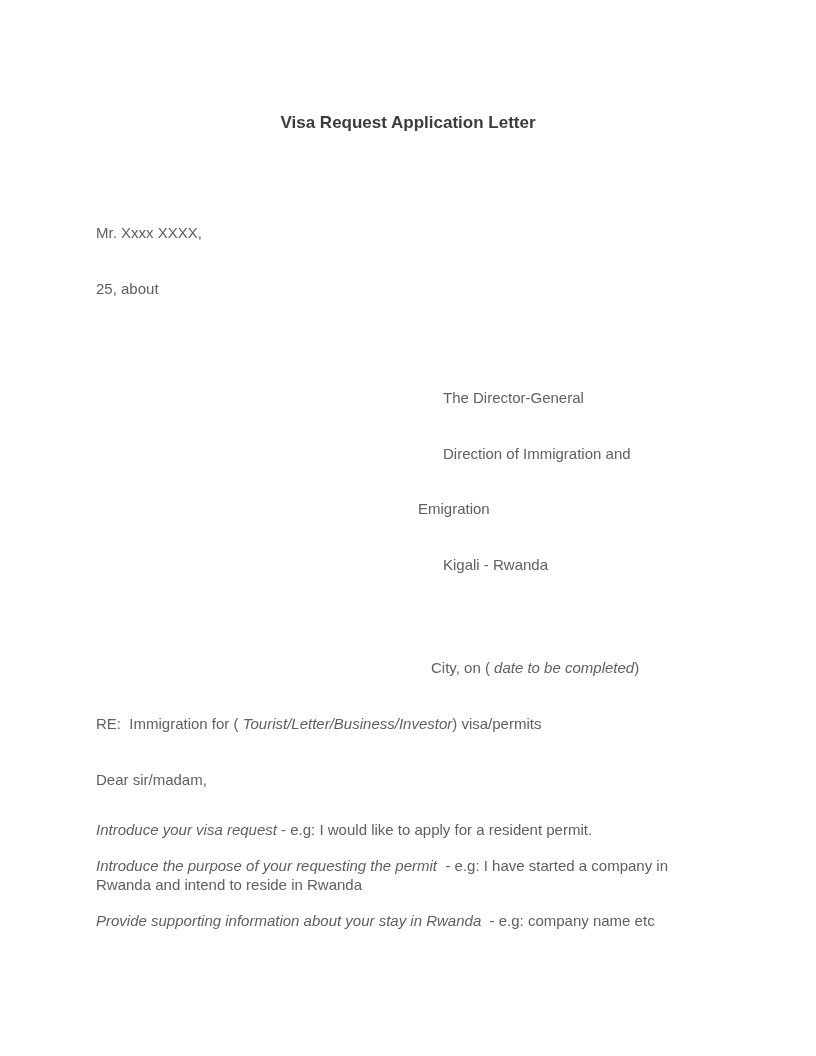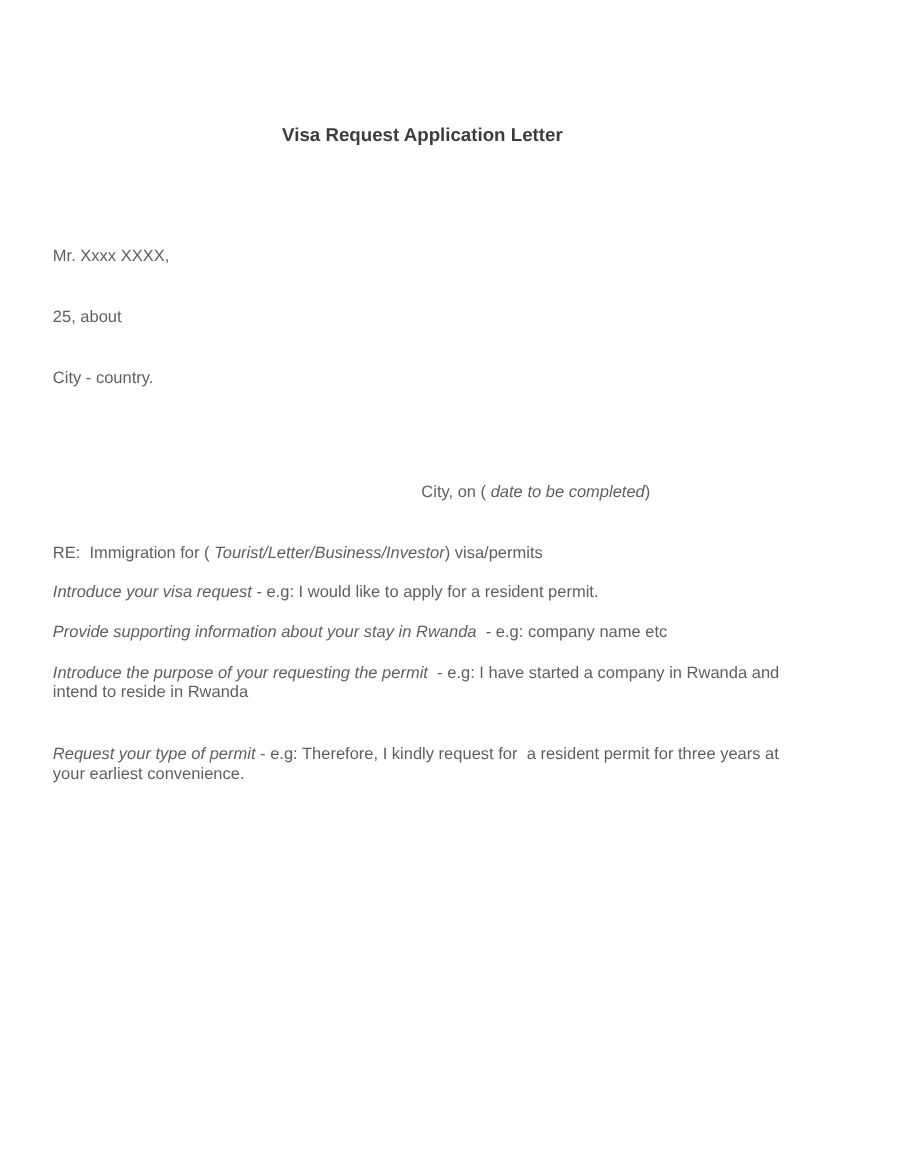--- a/index.html
+++ b/index.html
@@ -7,21 +7,21 @@
     margin: 0;
     padding: 0;
     background: #ffffff;
   }
   .page {
     position: relative;
     width: 816px;
     height: 960px;
     background: #ffffff;
     box-sizing: border-box;
-    padding: 113px 96px 0 48px;
+    padding: 113px 96px 0 96px;
     font-family: "Liberation Sans", sans-serif;
     font-size: 15px;
     line-height: 18.5px;
     color: #5f5f5f;
     overflow: hidden;
   }
   .page * { white-space: pre-wrap; }
   .title {
     margin: 0;
     font-size: 17px;
@@ -31,46 +31,52 @@
     color: #3c3c3c;
   }
   .sender { margin-top: 54px; }
   .recipient { margin-top: 17px; }
   .indent-a { padding-left: 347px; }
   .indent-b { padding-left: 322px; }
   .date-line { margin-top: 48px; padding-left: 335px; }
   .subject { margin-top: 37px; }
   .salutation { margin-top: 38px; }
   .para { margin: 0; }
-  .p1 { margin-top: 17px; }
+  .p1 { margin-top: 31px; }
   .p2 { margin-top: 18px; }
   .p3 { margin-top: 18px; }
   .p4 { margin-top: 37px; }
   .italic { font-style: italic; }
 </style>
 </head>
 <body>
 
 <div class="page">
 
   <h1 class="title">Visa Request Application Letter</h1>
 
   <div class="sender">
     <div>Mr. Xxxx XXXX,</div>
     <div>25, about</div>
-    <div>City - country.</div>
   </div>
 
+  <div class="recipient">
+    <div class="indent-a">The Director-General</div>
+    <div class="indent-a">Direction of Immigration and</div>
+    <div class="indent-b">Emigration</div>
+    <div class="indent-a">Kigali - Rwanda</div>
+  </div>
 
   <div class="date-line"><span>City, on ( </span><span class="italic">date to be completed</span><span>)</span></div>
 
   <div class="subject"><span>RE:  Immigration for ( </span><span class="italic">Tourist/Letter/Business/Investor</span><span>) visa/permits</span></div>
 
+  <div class="salutation">Dear sir/madam,</div>
 
   <p class="para p1"><span class="italic">Introduce your visa request</span><span> - e.g: I would like to apply for a resident permit.</span></p>
 
+  <p class="para p2"><span class="italic">Introduce the purpose of your requesting the permit</span><span>  - e.g: I have started a company in Rwanda and intend to reside in Rwanda</span></p>
+
   <p class="para p3"><span class="italic">Provide supporting information about your stay in Rwanda</span><span>  - e.g: company name etc</span></p>
-
-  <p class="para p2"><span class="italic">Introduce the purpose of your requesting the permit</span><span>  - e.g: I have started a company in Rwanda and intend to reside in Rwanda</span></p>
 
   <p class="para p4"><span class="italic">Request your type of permit</span><span> - e.g: Therefore, I kindly request for  a resident permit for three years at your earliest convenience.</span></p>
 
 </div>
 
 </body></html>

